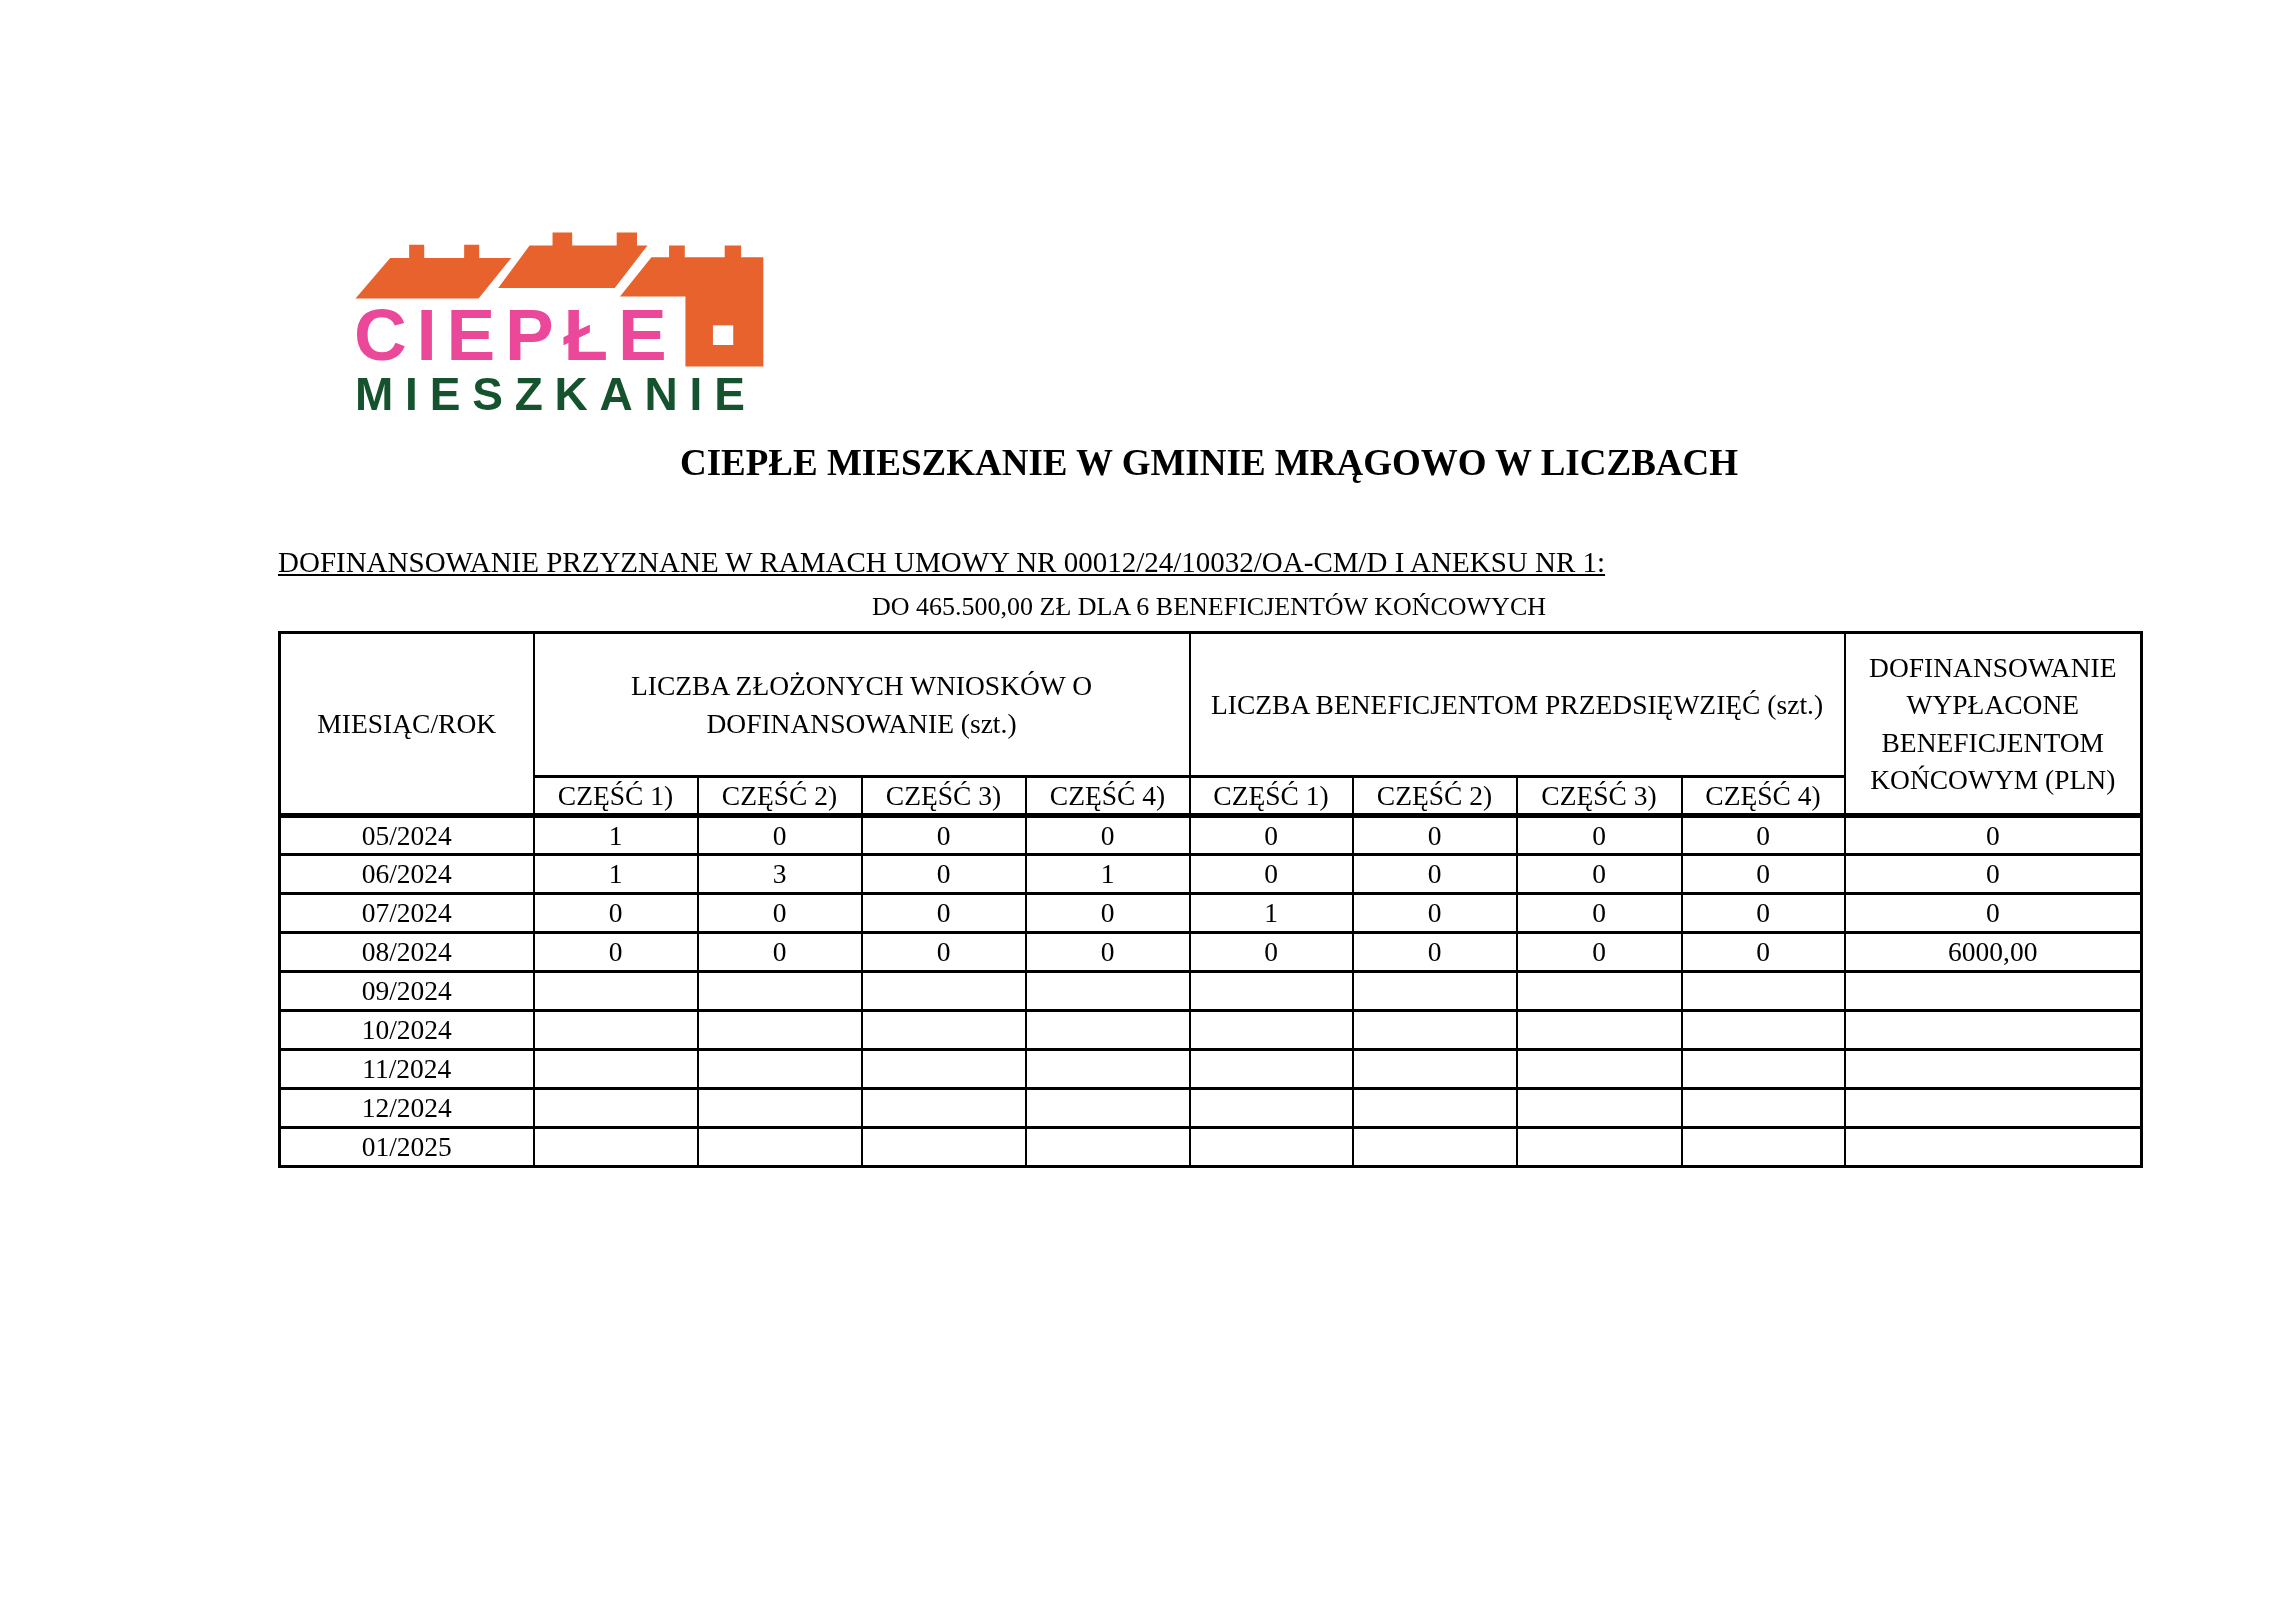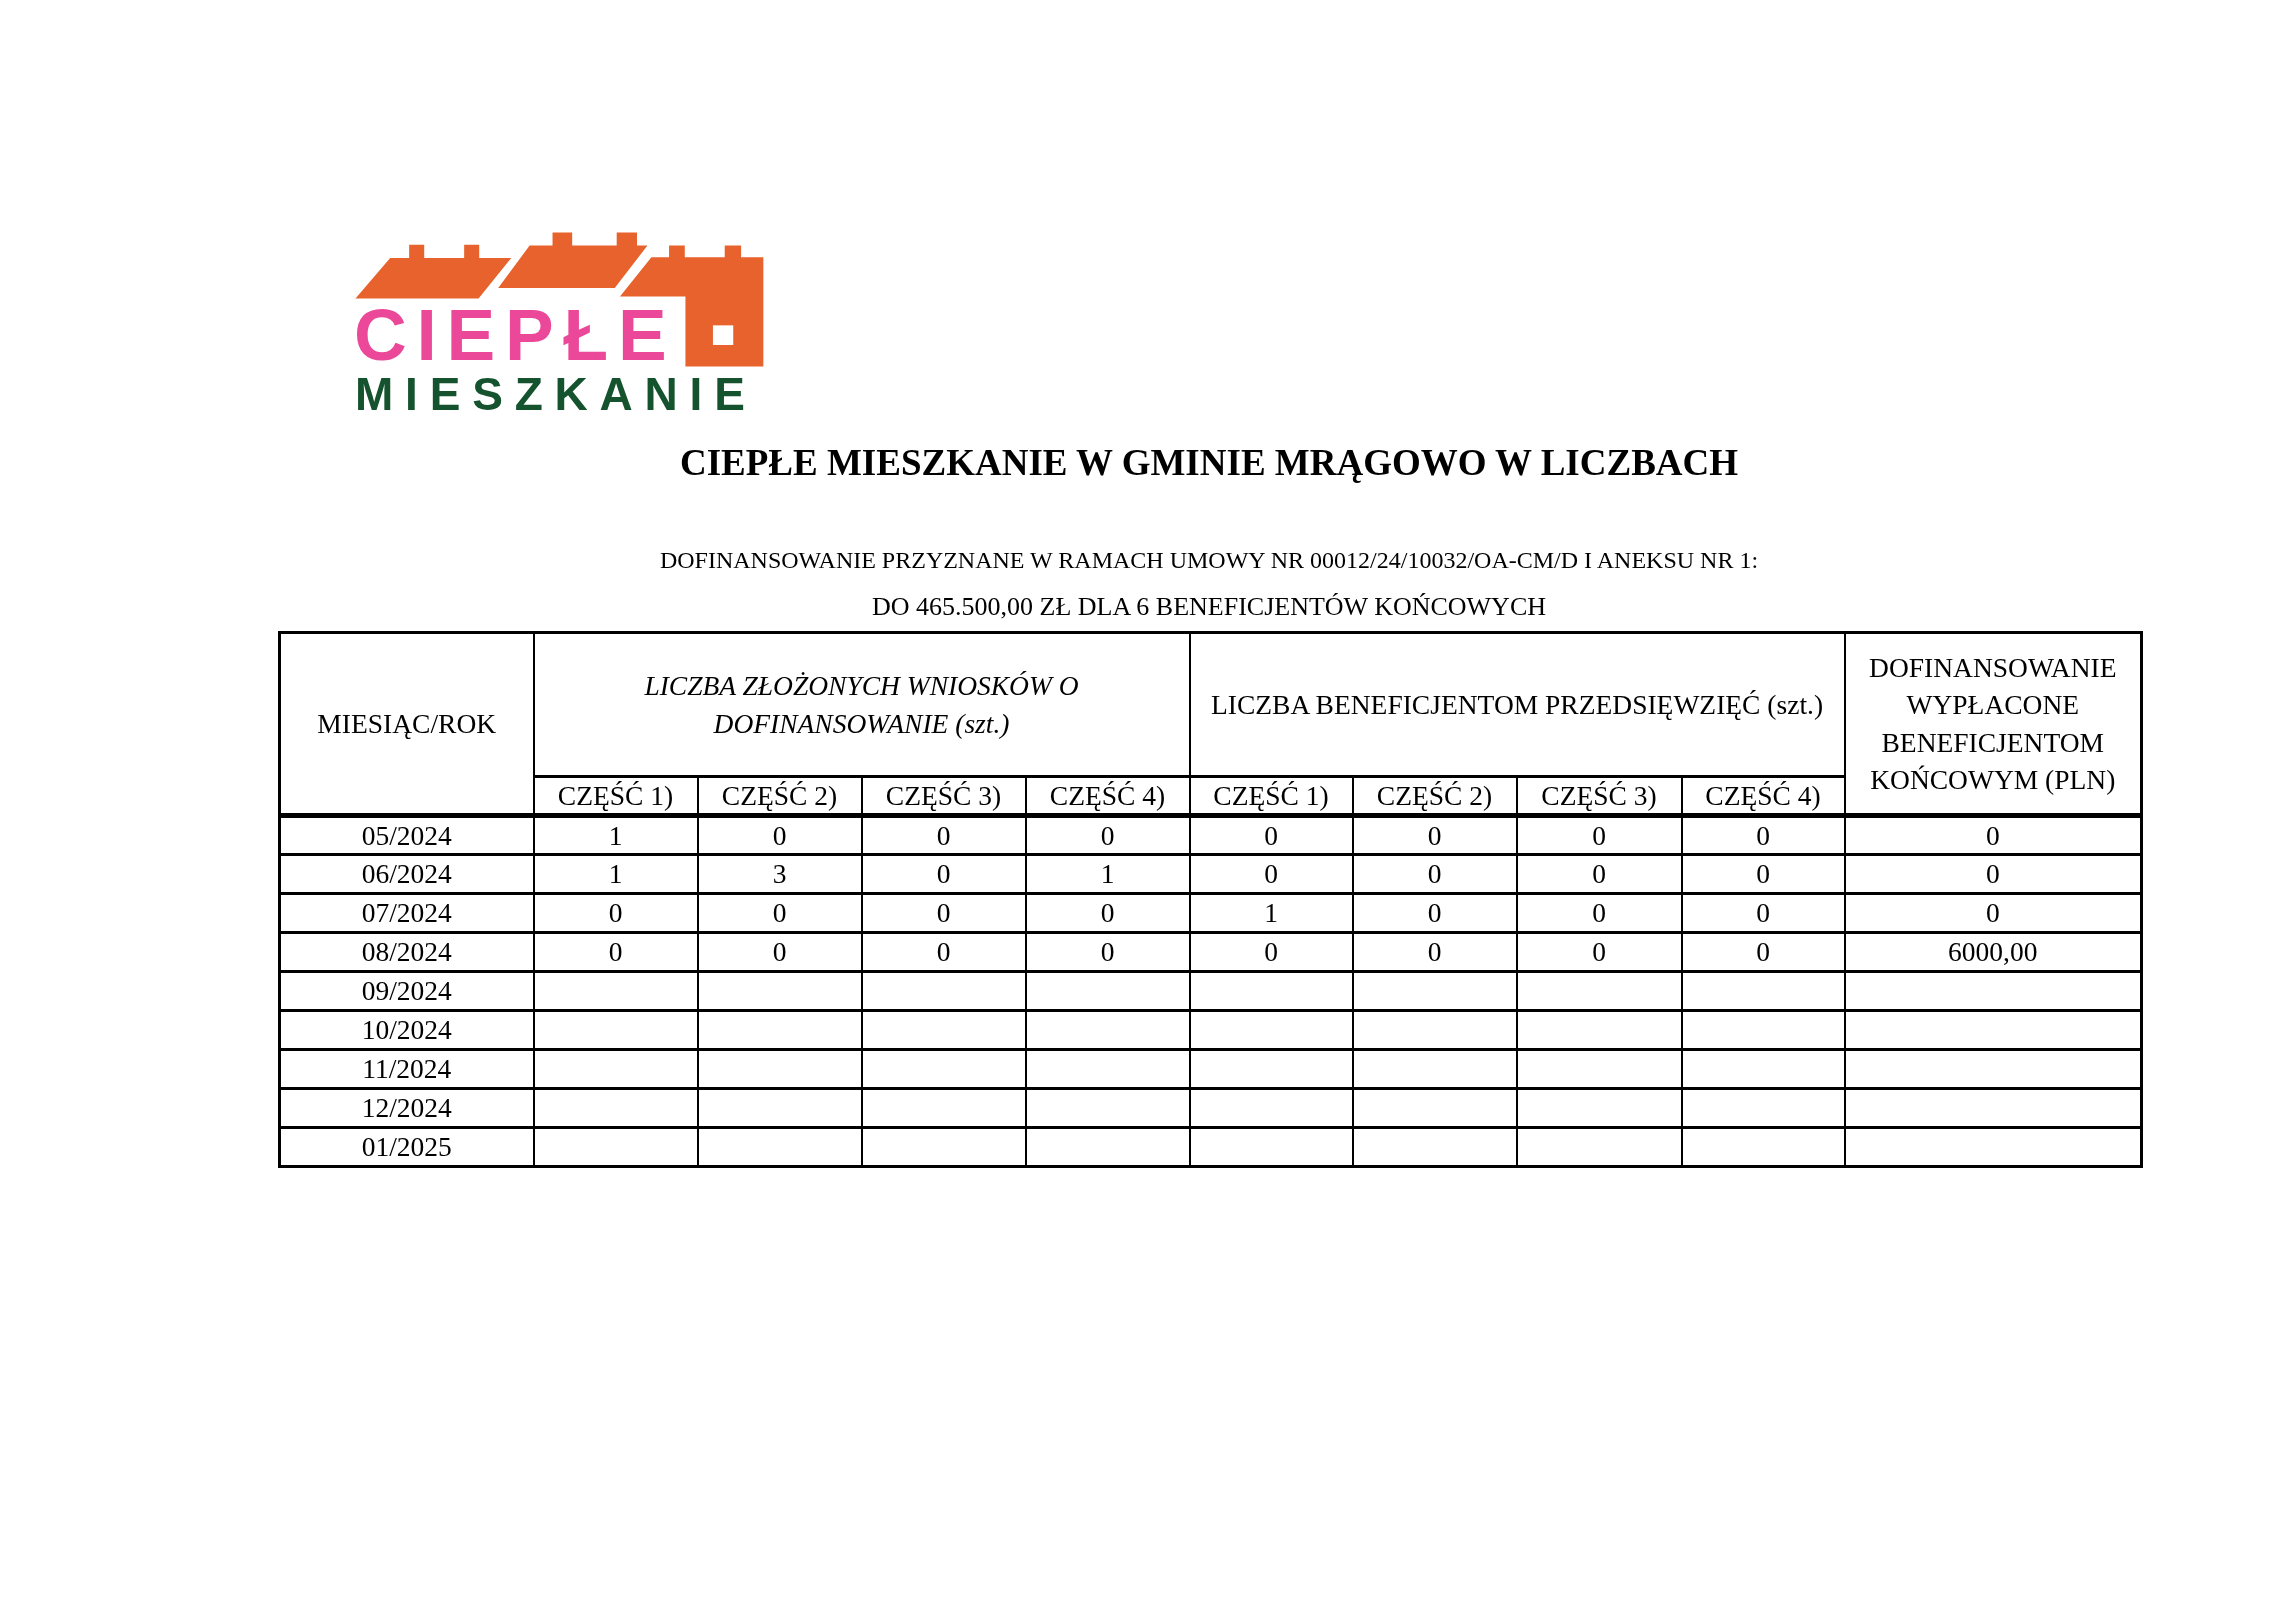--- a/index.html
+++ b/index.html
@@ -27,21 +27,21 @@
     letter-spacing:11.8px;color:#14532d;white-space:nowrap;
   }
   
   .doc-title{
     position:absolute;left:278px;top:444px;width:1862px;
     text-align:center;font-weight:bold;font-size:37px;line-height:1;
     white-space:nowrap;
   }
   .subtitle-1{
     position:absolute;left:278px;top:548px;width:1862px;
-    text-align:center;font-size:24px;line-height:1;white-space:nowrap;
+    font-size:29px;line-height:1;white-space:nowrap;text-decoration:underline;
   }
   .subtitle-2{
     position:absolute;left:278px;top:594px;width:1862px;
     text-align:center;font-size:26px;line-height:1;white-space:nowrap;
   }
   
   .table-wrap{position:absolute;left:278px;top:631px;}
   table.stats{
     border-collapse:collapse;
     table-layout:fixed;
@@ -57,21 +57,21 @@
     text-align:center;
     vertical-align:middle;
     font-weight:normal;
     overflow:hidden;
   }
   .stats thead tr.group-row{height:144px;}
   .stats thead tr.part-row{height:39px;}
   .stats thead tr.part-row th{border-bottom-width:5.9px;}
   .stats th[rowspan]{border-bottom-width:5.9px;margin-left:20px;}
   .stats tbody tr{height:39px;}
-  .group1-inner{max-width:510px;margin:1px auto;line-height:1.35;font-style:italic;}
+  .group1-inner{max-width:510px;margin:1px auto;line-height:1.35;}
   .group2-inner{white-space:nowrap;line-height:1.35;}
   .payout-inner{max-width:281px;margin:0 auto;line-height:1.35;}
 </style>
 </head>
 <body>
 
 <div class="page">
 
   <div class="logo">
     <svg width="419" height="141" viewBox="528 350 640 215">

